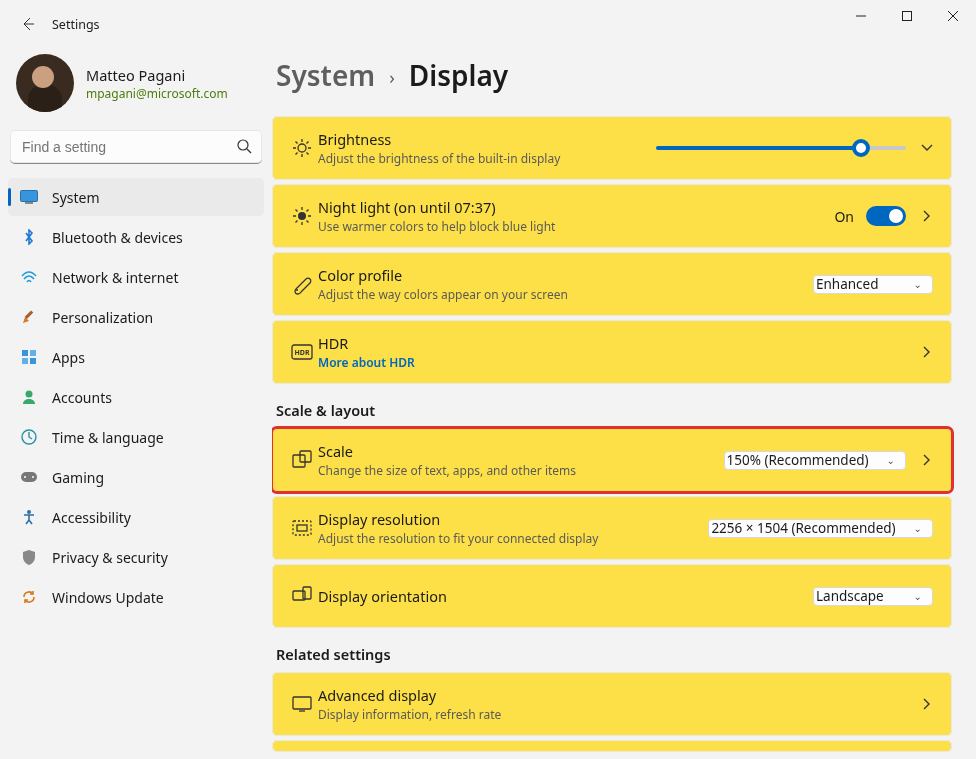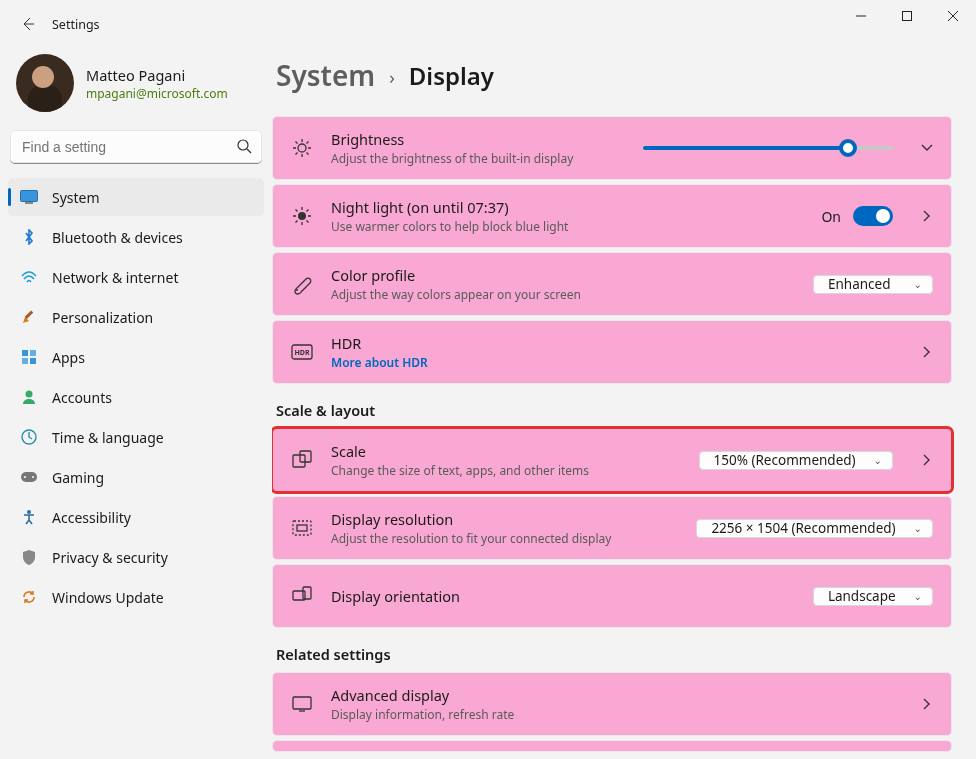--- a/index.html
+++ b/index.html
@@ -38,38 +38,38 @@
   .nav li { height: 38px; display:flex; align-items:center; gap:14px; padding:0 12px;
             border-radius:5px; font-size:14px; cursor:default; margin-bottom:2px;}
   .nav li.selected { background:#eaeaea; position:relative; }
   .nav li.selected::before { content:""; position:absolute; left:0; top:10px; bottom:10px; width:3px;
                               background:#0067c0; border-radius:2px;}
   .nav .ico { width:18px; height:18px; display:flex;align-items:center;justify-content:center; font-size:15px;}
   
   .main { flex:1; padding: 0 24px 0 0; overflow-y:auto; }
   .breadcrumb { display:flex; align-items:center; gap:14px; padding: 8px 0 22px 4px;}
   .breadcrumb .lvl1 { font-size:28px; color:#5e5e5e; font-weight:600;}
-  .breadcrumb .lvl2 { font-size:24px; color:#1b1b1b; font-weight:600;}
+  .breadcrumb .lvl2 { font-size:28px; color:#1b1b1b; font-weight:600;}
   .breadcrumb .chev { font-size:18px; color:#5e5e5e; padding-top:4px;}
   .section-title { font-size:14.5px; font-weight:600; margin: 16px 0 8px 4px; color:#1b1b1b;}
   .card {
-    background:#f9a8d4; border:1px solid #e8e8e8; border-radius:5px;
+    background:#fde047; border:1px solid #e8e8e8; border-radius:5px;
     padding: 0 18px; margin-bottom:4px;
-    display:flex; align-items:center; min-height:64px; gap:18px;
+    display:flex; align-items:center; min-height:64px; gap:5px;
   }
   .card.highlighted { outline: 3px solid #e03030; outline-offset: -1px; }
   .card .cicon { width:22px; display:flex; align-items:center; justify-content:center; color:#404040;}
   .card .ctext { flex:1; display:flex; flex-direction:column; justify-content:center; padding: 12px 0;}
   .card .ctitle { font-size:14.5px; color:#1b1b1b;}
   .card .csub { font-size:12px; color:#5a5a5a; margin-top:1px;}
   .card .csub.link { color:#0067c0; font-weight:600;}
   .card .arrow { color:#404040; padding-left:10px; }
   .dropdown {
     height:19px; min-width:120px; background:#fdfdfd; border:1px solid #d8d8d8; border-radius:4px;
-    display:flex; align-items:center; justify-content:space-between; padding:0 10px 0 14px;
+    display:flex; align-items:center; justify-content:space-between; padding:0 10px 0 2px;
     font-size:13.5px; gap:18px;
   }
   .dropdown .dchev{ font-size:10px; color:#555;}
   
   .slider { width:250px; display:flex; align-items:center; }
   .track { flex:1; height:4px; background:#c8c8c8; border-radius:2px; position:relative;}
   .track .fill { position:absolute; left:0; top:0; bottom:0; background:#0067c0; border-radius:2px;}
   .thumb { position:absolute; top:-7px; width:18px; height:18px; border-radius:50%;
            background:#fff; border:4px solid #0067c0; transform:translateX(-50%);}
   

